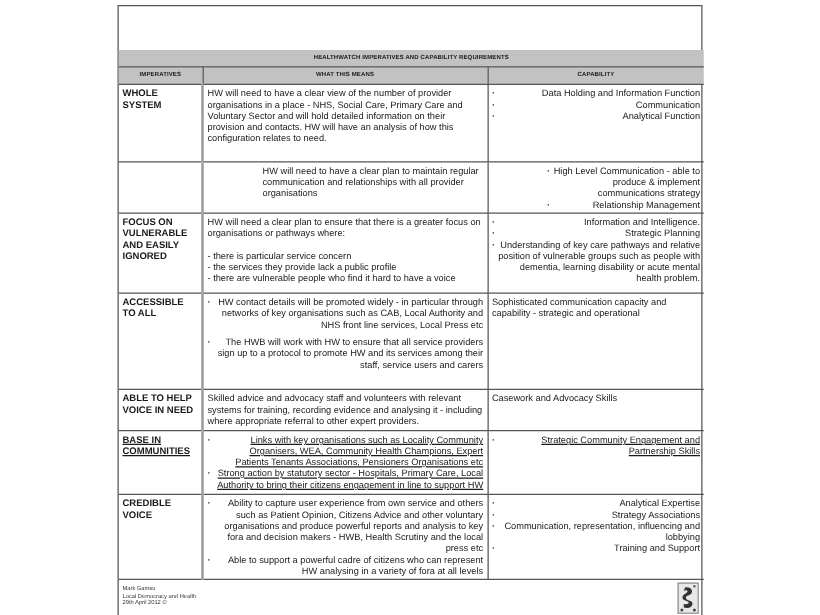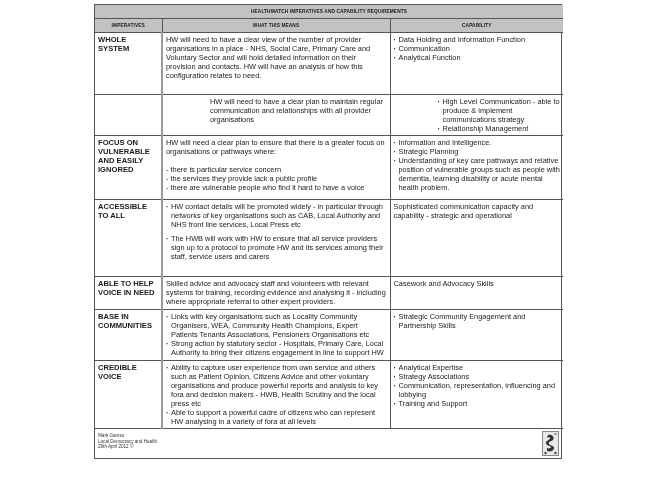--- a/index.html
+++ b/index.html
@@ -22,20 +22,21 @@
       width: 468px;
       border: 1px solid #555;
       box-sizing: border-box;
     }
     table.main {
       border-collapse: collapse;
       width: 100%;
       table-layout: fixed;
       font-size: 7.4px;
       line-height: 9px;
+      margin-top: 35px;
     }
     table.main td, table.main th {
       border: 1px solid #555;
       vertical-align: top;
       padding: 2px 3px 2px 3px;
       box-sizing: border-box;
     }
     table.main tr:first-child th { border-top: none; }
     table.main th:first-child, table.main td:first-child { border-left: none; }
     table.main th:last-child, table.main td:last-child { border-right: none; }
@@ -67,20 +68,21 @@
     }
     td.means { padding-left: 4px; }
     ul.bul {
       list-style: none;
       margin: 0;
       padding: 0;
     }
     ul.bul li {
       position: relative;
       padding-left: 5px;
+      text-align: right;
     }
     ul.bul li::before {
       content: "\00B7";
       position: absolute;
       left: 0;
       top: 0;
       font-weight: bold;
     }
     ul.dash {
       list-style: none;
@@ -91,21 +93,21 @@
       content: "- ";
     }
     .gap { height: 9px; }
     .gap-sm { height: 5px; }
 
     tr.r1 td { height: 62px; }
     tr.r2 td { height: 37px; padding-left: 47px; }
     tr.r3 td { height: 64px; }
     tr.r4 td { height: 77px; }
     tr.r5 td { height: 33px; }
-    tr.r6 td { height: 51px; }
+    tr.r6 td { height: 51px; text-decoration: underline; }
     tr.r7 td { height: 67px; }
     tr.r8 td { height: 37px; }
 
     .footer {
       position: relative;
       height: 29px;
       font-size: 4.6px;
       line-height: 5.6px;
       color: #333;
       padding: 4px 0 0 3px;

